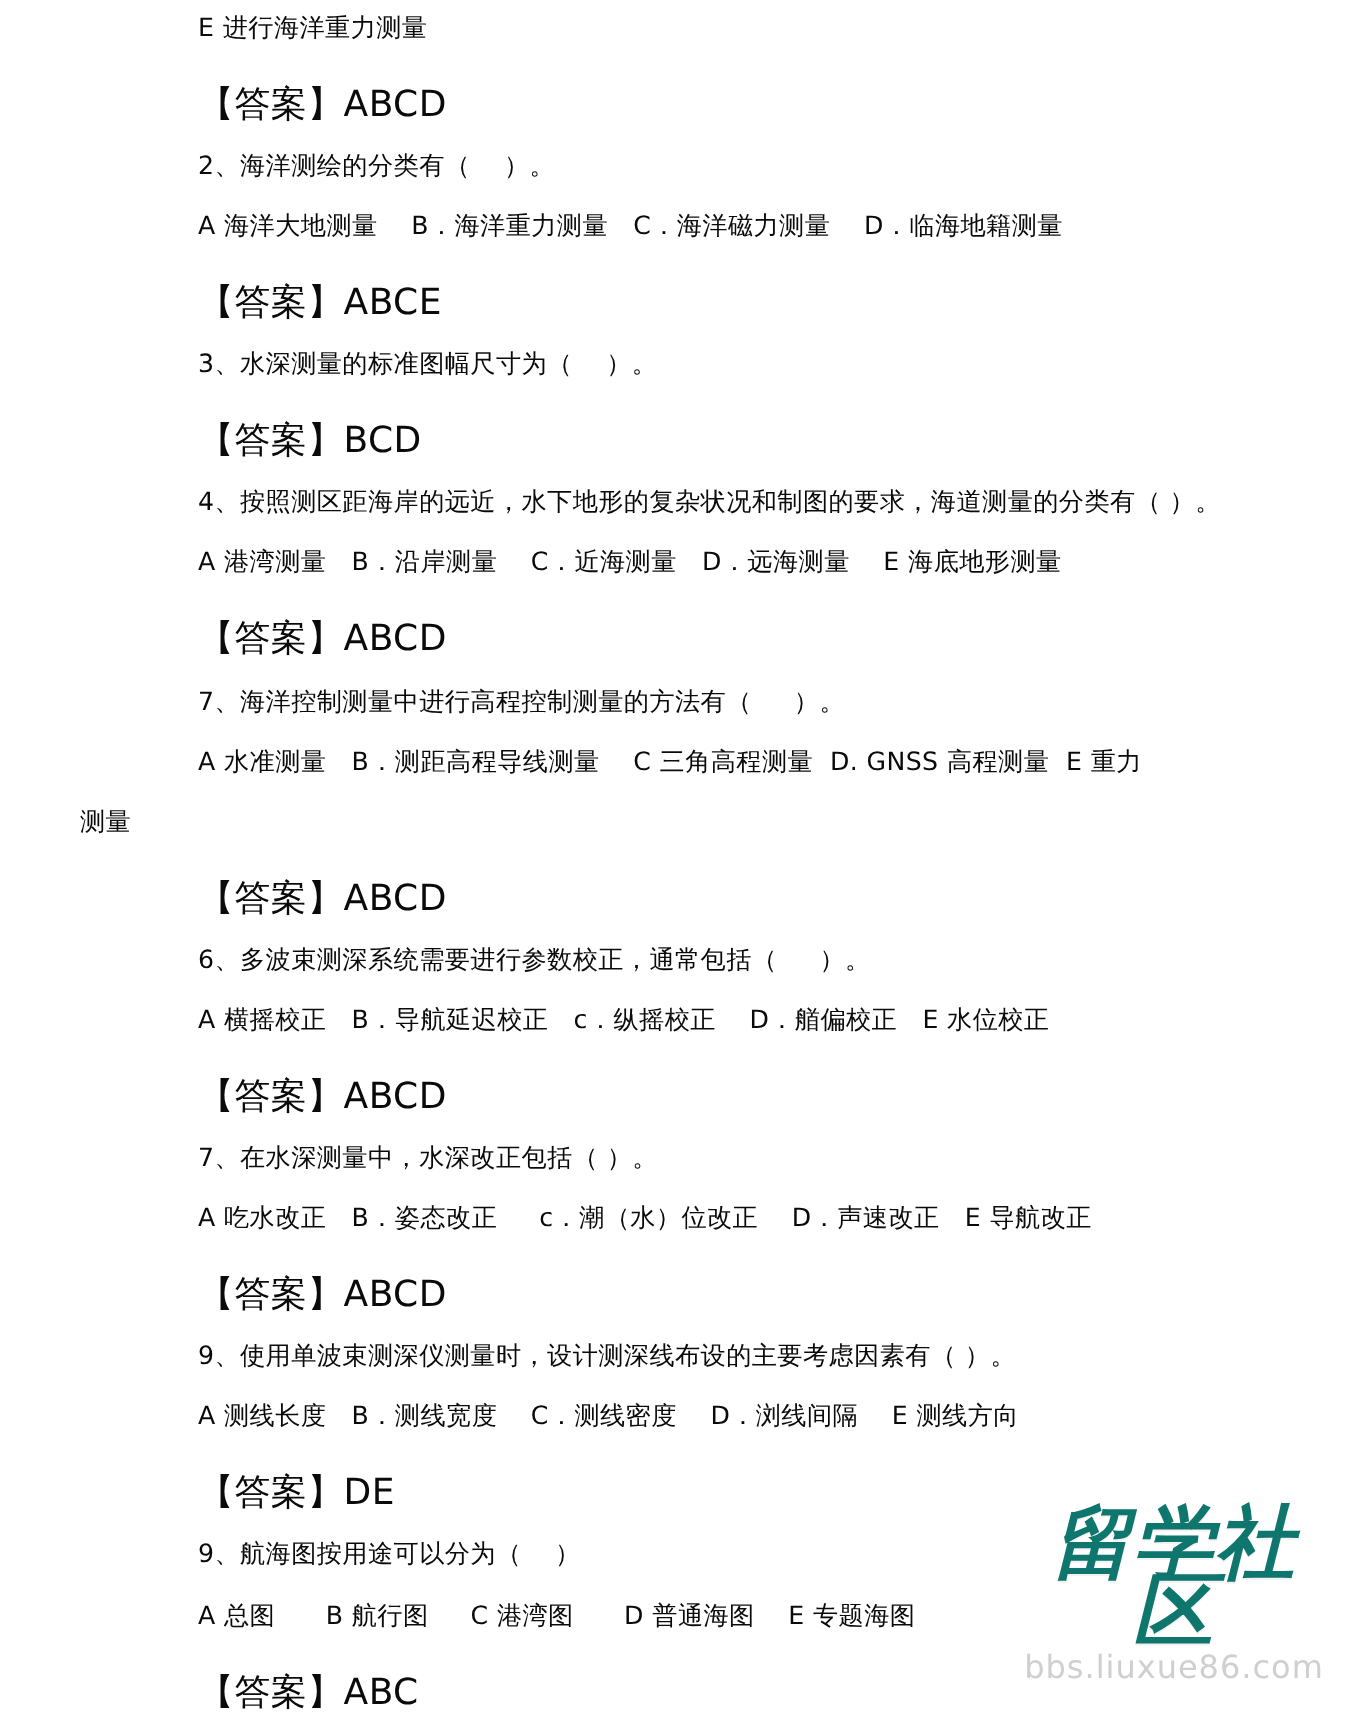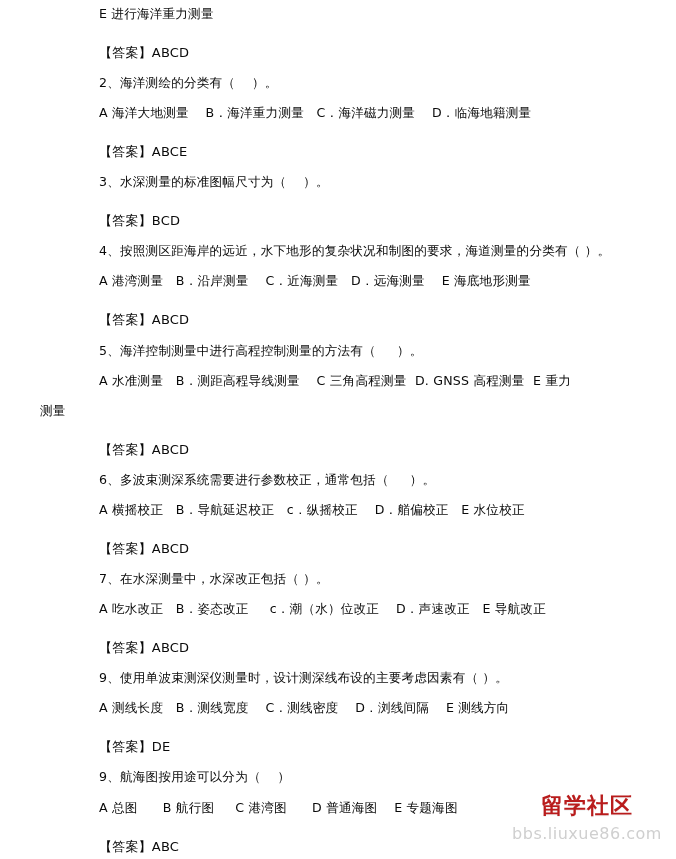--- a/index.html
+++ b/index.html
@@ -28,42 +28,43 @@
   }
   .line {
     font-size: 12.6px;
     line-height: 15px;
     margin: 0 0 15.1px 0;
     white-space: pre-wrap;
     letter-spacing: 0.2px;
     color: #0a0a0a;
   }
   .line.answer {
-    font-size: 13px;
+    font-size: 18px;
     margin-top: 24px;
   }
   .line.wrap {
     margin-left: -59px;
   }
   .watermark {
     position: absolute;
     right: 14px;
     bottom: 16px;
     width: 150px;
     text-align: center;
     user-select: none;
   }
   .wm-main {
     font-family: "DejaVu Sans", "Liberation Sans", sans-serif;
-    font-size: 22px;
+    font-size: 40px;
     font-weight: bold;
-    color: #b91c1c;
+    color: #0f766e;
     letter-spacing: 1px;
     line-height: 34px;
     text-shadow: 0 1px 0 #f2f2f2;
+    font-style: italic;
   }
   .wm-sub {
     font-family: "DejaVu Sans", "Liberation Sans", sans-serif;
     font-size: 16px;
     color: #cfcfcf;
     letter-spacing: 0.5px;
     margin-top: 1px;
   }
 </style>
 </head>
@@ -74,21 +75,21 @@
     <p class="line">E 进行海洋重力测量</p>
     <p class="line answer">【答案】ABCD</p>
     <p class="line">2、海洋测绘的分类有（    ）。</p>
     <p class="line">A 海洋大地测量    B．海洋重力测量   C．海洋磁力测量    D．临海地籍测量</p>
     <p class="line answer">【答案】ABCE</p>
     <p class="line">3、水深测量的标准图幅尺寸为（    ）。</p>
     <p class="line answer">【答案】BCD</p>
     <p class="line">4、按照测区距海岸的远近，水下地形的复杂状况和制图的要求，海道测量的分类有（ ）。</p>
     <p class="line">A 港湾测量   B．沿岸测量    C．近海测量   D．远海测量    E 海底地形测量</p>
     <p class="line answer">【答案】ABCD</p>
-    <p class="line">5、海洋控制测量中进行高程控制测量的方法有（     ）。</p>
+    <p class="line">7、海洋控制测量中进行高程控制测量的方法有（     ）。</p>
     <p class="line">A 水准测量   B．测距高程导线测量    C 三角高程测量  D. GNSS 高程测量  E 重力</p>
     <p class="line wrap">测量</p>
     <p class="line answer">【答案】ABCD</p>
     <p class="line">6、多波束测深系统需要进行参数校正，通常包括（     ）。</p>
     <p class="line">A 横摇校正   B．导航延迟校正   c．纵摇校正    D．艏偏校正   E 水位校正</p>
     <p class="line answer">【答案】ABCD</p>
     <p class="line">7、在水深测量中，水深改正包括（ ）。</p>
     <p class="line">A 吃水改正   B．姿态改正     c．潮（水）位改正    D．声速改正   E 导航改正</p>
     <p class="line answer">【答案】ABCD</p>
     <p class="line">9、使用单波束测深仪测量时，设计测深线布设的主要考虑因素有（ ）。</p>

